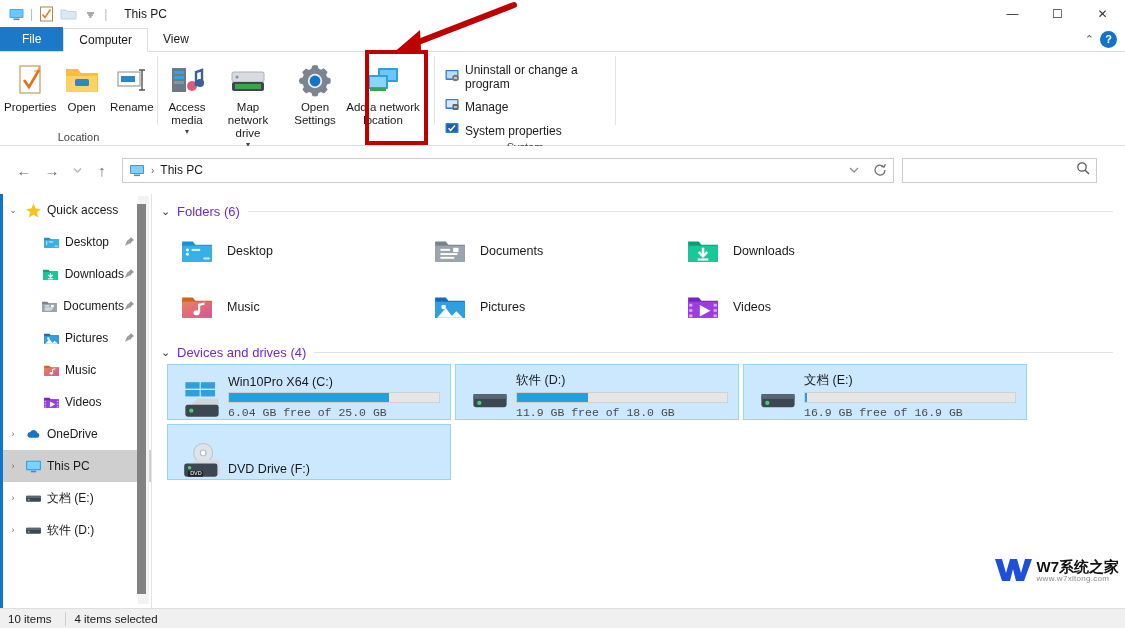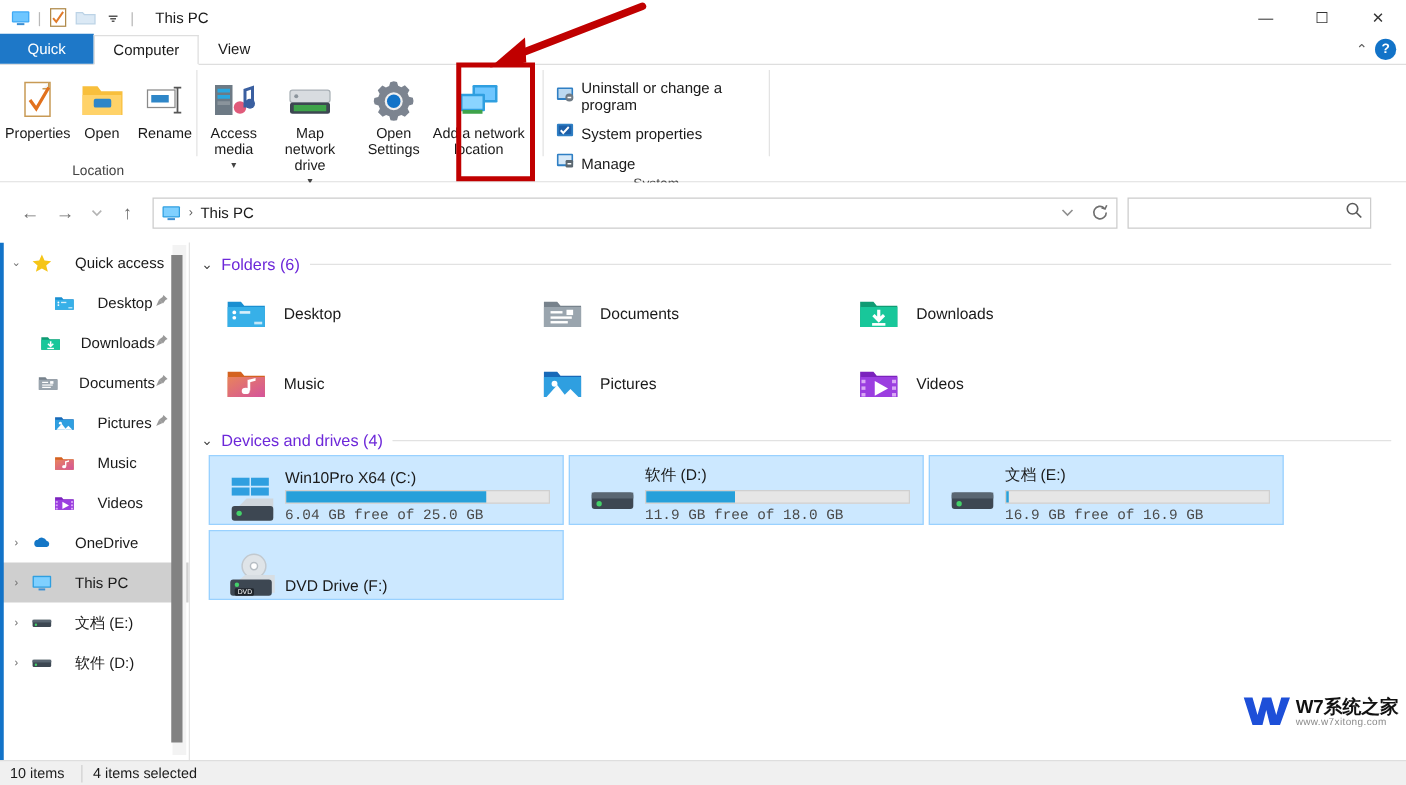--- a/index.html
+++ b/index.html
@@ -102,21 +102,21 @@
   
   .sidebar {
     position: absolute; left: 0; top: 194px; width: 152px; height: 414px;
     background: #ffffff; border-right: 1px solid #e3e3e3; overflow: hidden;
   }
   .navitem { height: 32px; display: flex; align-items: center; padding-left: 4px; font-size: 12px; color: #1a1a1a; }
   .navitem.selected { background: #cfcfcf; }
   .exp { width: 18px; font-size: 9px; color: #6b6b6b; display: flex; align-items: center; justify-content: center; }
   .exp.empty { visibility: hidden; }
   .navico { width: 22px; display: flex; align-items: center; justify-content: center; }
-  .navlbl { margin-left: 16px; }
+  .navlbl { margin-left: 3px; }
   .pin { margin-left: auto; margin-right: 16px; color: #9a9a9a; font-size: 11px; }
   .indent { padding-left: 22px; }
   .sb-track { position: absolute; right: 2px; top: 2px; width: 11px; height: 408px; background: #f3f3f3; }
   .sb-thumb { position: absolute; right: 3px; top: 8px; width: 9px; height: 390px; background: #828282; }
   .blue-edge { position: absolute; left: 0; top: 0; width: 3px; height: 414px; background: #1273c8; }
 
   
   .content {
     position: absolute; left: 153px; top: 194px; width: 972px; height: 414px;
     background: #ffffff; overflow: hidden;
@@ -196,21 +196,21 @@
       <span class="win-title">This PC</span>
     </div>
     <div class="wincontrols">
       <div class="wc">—</div>
       <div class="wc">☐</div>
       <div class="wc close">✕</div>
     </div>
   </div>
 
   <div class="tabbar">
-    <div class="tab file">Quick</div>
+    <div class="tab file">File</div>
     <div class="tab active">Computer</div>
     <div class="tab">View</div>
     <div class="ribbon-right">
       <span class="chev-up">⌃</span>
       <span class="helpbtn">?</span>
     </div>
   </div>
 
   <div class="ribbon">
 
@@ -318,36 +318,36 @@
                   <circle cx="10.5" cy="9" r="3.2" fill="#6f7b85"></circle>
                   <path d="M9 9h3" stroke="#fff" stroke-width="1.2"></path>
                 </svg>
             </span>
             <span>Uninstall or change a program</span>
           </div>
           <div class="smallbtn">
             <span>
               <svg width="14" height="14" viewBox="0 0 14 14">
                   <rect x="0.5" y="1" width="13" height="10" rx="1" fill="#2f7fc4"></rect>
-                  <rect x="2" y="2.4" width="10" height="7" fill="#1d5fa8"></rect>
-                  <path d="M3.6 6.2 L5.6 8.4 L10 3.6" stroke="#fff" stroke-width="1.5" fill="none"></path>
-                </svg>
-            </span>
-            <span>System properties</span>
-          </div>
-          <div class="smallbtn">
-            <span>
-              <svg width="14" height="14" viewBox="0 0 14 14">
-                  <rect x="0.5" y="1" width="13" height="10" rx="1" fill="#2f7fc4"></rect>
                   <rect x="1.8" y="2.2" width="10.4" height="7.2" fill="#d7e9f8"></rect>
                   <rect x="7.5" y="6" width="6" height="6" rx="1" fill="#5c6871"></rect>
                   <path d="M9 9h3" stroke="#fff" stroke-width="1.2"></path>
                 </svg>
             </span>
             <span>Manage</span>
+          </div>
+          <div class="smallbtn">
+            <span>
+              <svg width="14" height="14" viewBox="0 0 14 14">
+                  <rect x="0.5" y="1" width="13" height="10" rx="1" fill="#2f7fc4"></rect>
+                  <rect x="2" y="2.4" width="10" height="7" fill="#1d5fa8"></rect>
+                  <path d="M3.6 6.2 L5.6 8.4 L10 3.6" stroke="#fff" stroke-width="1.5" fill="none"></path>
+                </svg>
+            </span>
+            <span>System properties</span>
           </div>
         </div>
       </div>
       <div class="rgroup-label" style="padding-left:0">System</div>
     </div>
 
     <div class="rgroup-sep"></div>
   </div>
 
   <div class="redbox"></div>

